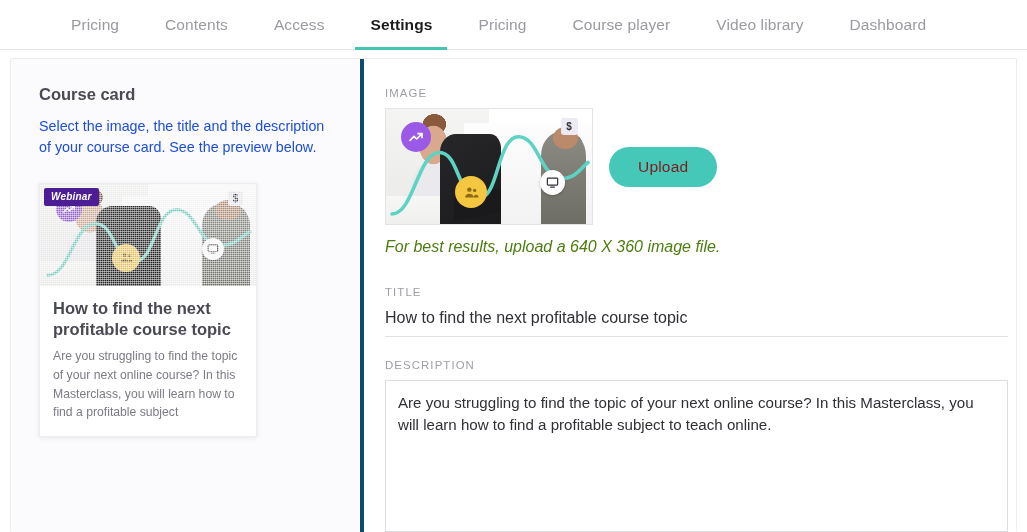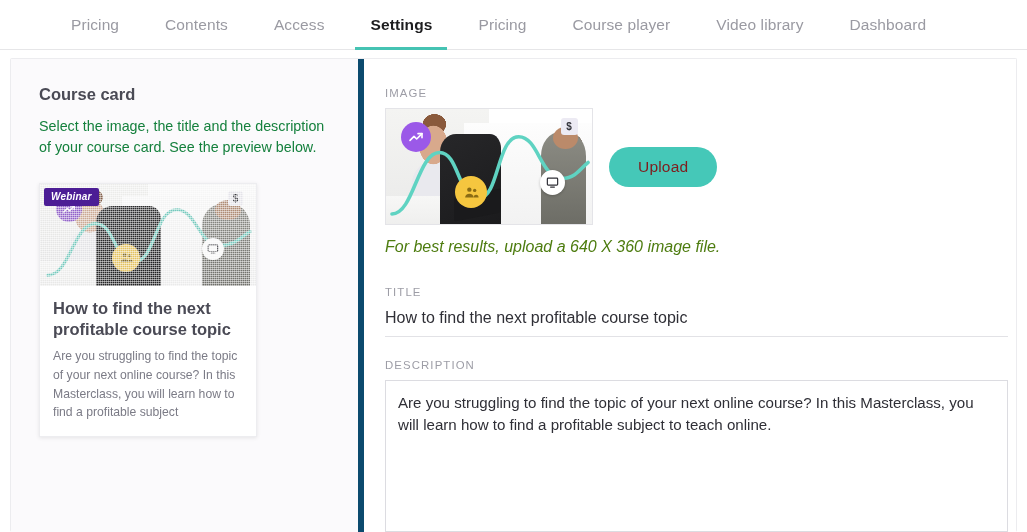--- a/index.html
+++ b/index.html
@@ -58,33 +58,33 @@
     border: 1px solid #ececef;
     border-bottom: none;
     border-radius: 2px;
   }
 
   
   #left {
     width: 353px;
     flex: none;
     background: #fbfafc;
-    border-right: 6px solid #0c4a6e;
+    border-right: 4px solid #0c4a6e;
     padding: 26px 28px 0 28px;
   }
   #left-title {
     font-size: 16.5px;
     color: #4a4a55;
     font-weight: bold;
     margin: 0 0 12px 0;
   }
   #left-desc {
     font-size: 14.3px;
     line-height: 1.5;
-    color: #15803d;
+    color: #1d4ed8;
     margin: 0 0 24px 0;
   }
 
   
   #preview-card {
     width: 218px;
     margin-left: 0;
     background: #ffffff;
     border: 1px solid #ededf0;
     box-shadow: 0 1px 4px rgba(0,0,0,.09);

